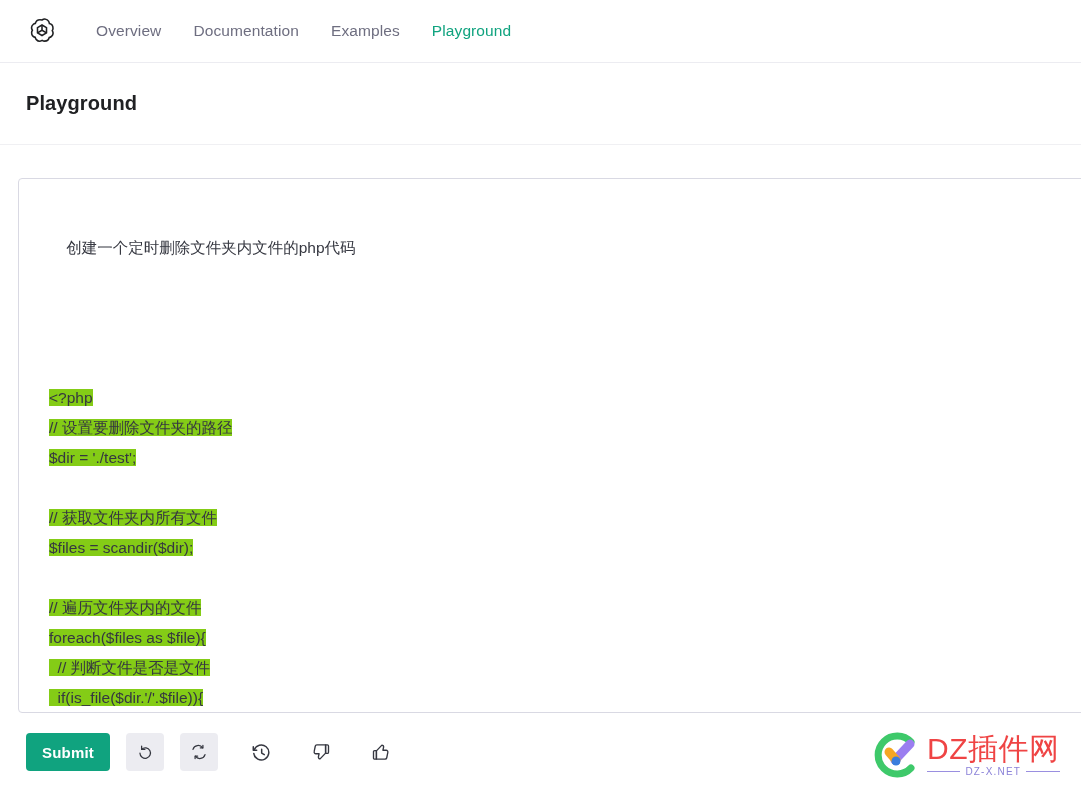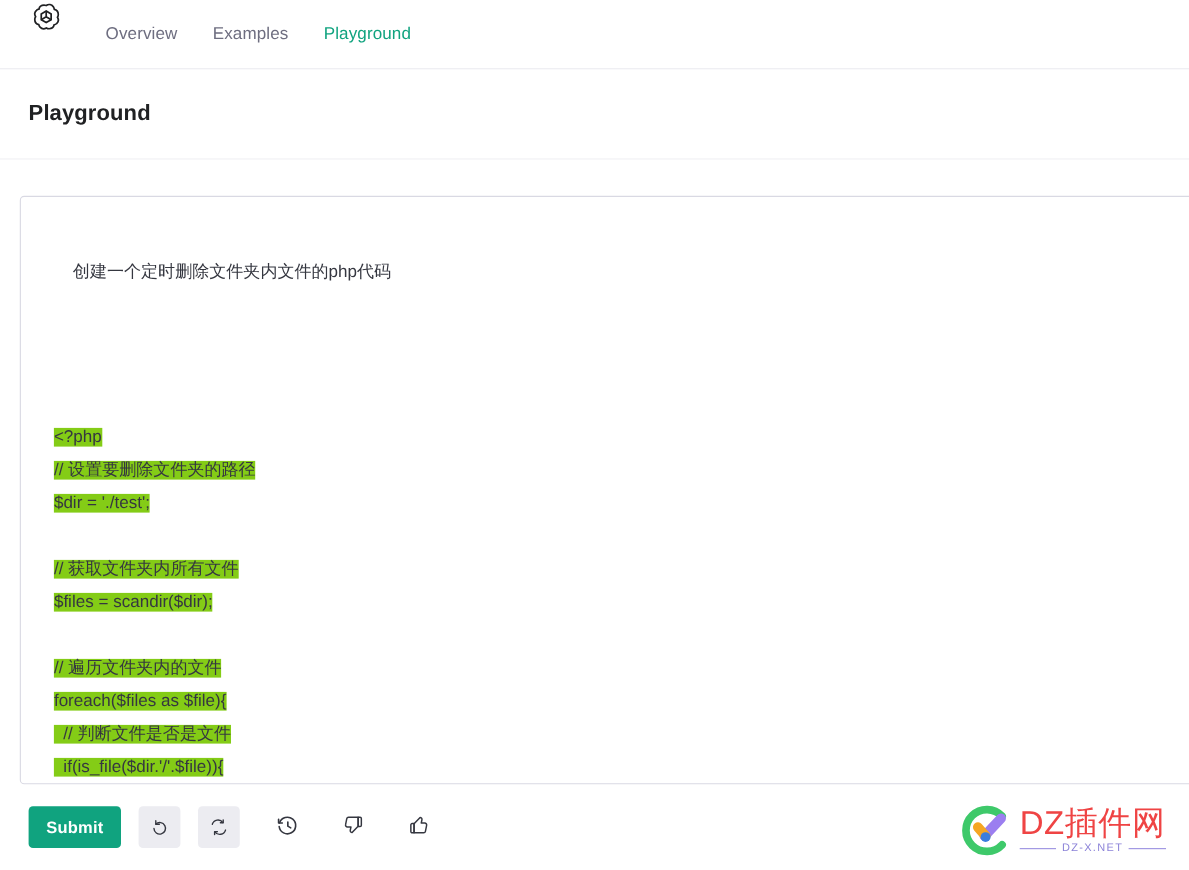--- a/index.html
+++ b/index.html
@@ -15,20 +15,21 @@
 
   
   #topnav {
     position: absolute;
     left: 0; top: 0;
     width: 1081px;
     height: 63px;
     background: #ffffff;
     border-bottom: 1px solid #ececf1;
     display: flex;
+    align-items: center;
   }
   #brand-logo {
     margin-left: 26px;
     width: 32px;
     height: 32px;
     display: flex;
     align-items: center;
     justify-content: center;
   }
   .navlinks {
@@ -89,21 +90,21 @@
     background: #84cc16;
   }
   .blank { display: block; height: 30px; }
 
   
   #actionbar {
     position: absolute;
     left: 26px;
     top: 733px;
     display: flex;
-    align-items: flex-start;
+    align-items: center;
     gap: 0px;
   }
   #submit-button {
     background: #10a37f;
     color: #ffffff;
     border: none;
     border-radius: 4px;
     font-family: "Liberation Sans", sans-serif;
     font-size: 15px;
     font-weight: bold;
@@ -190,20 +191,21 @@
 <div id="topnav">
   <div id="brand-logo">
     <svg width="30" height="30" viewBox="0 0 24 24" fill="none" stroke="#202123" stroke-width="1.25">
       <path d="M12 3.2c1.7-1.2 4-0.8 5.2 0.9 0.4 0.6 0.6 1.2 0.7 1.9 1.7 0.4 2.9 1.9 2.9 3.7 0 0.7-0.2 1.4-0.6 2 0.9 1.5 0.7 3.4-0.6 4.6-0.5 0.5-1.1 0.8-1.8 0.9-0.4 1.7-1.9 2.9-3.7 2.9-0.7 0-1.4-0.2-2-0.6-1.5 0.9-3.4 0.7-4.6-0.6-0.5-0.5-0.8-1.1-0.9-1.8-1.7-0.4-2.9-1.9-2.9-3.7 0-0.7 0.2-1.4 0.6-2-0.9-1.5-0.7-3.4 0.6-4.6 0.5-0.5 1.1-0.8 1.8-0.9C7.1 4.2 8.6 3 10.4 3c0.6 0 1.1 0.1 1.6 0.2z"></path>
       <path d="M12 7.2 15.6 9.3v4.2L12 15.6 8.4 13.5V9.3z"></path>
       <path d="M12 7.2v4.2l3.6 2.1M12 11.4 8.4 13.5"></path>
     </svg>
   </div>
   <div class="navlinks">
     <a class="navlink" href="#">Overview</a>
+    <a class="navlink" href="#">Documentation</a>
     <a class="navlink" href="#">Examples</a>
     <a class="navlink active" href="#">Playground</a>
   </div>
 </div>
 
 <div id="titlebar">
   <div id="page-title">Playground</div>
 </div>
 
 <div id="prompt-panel">

